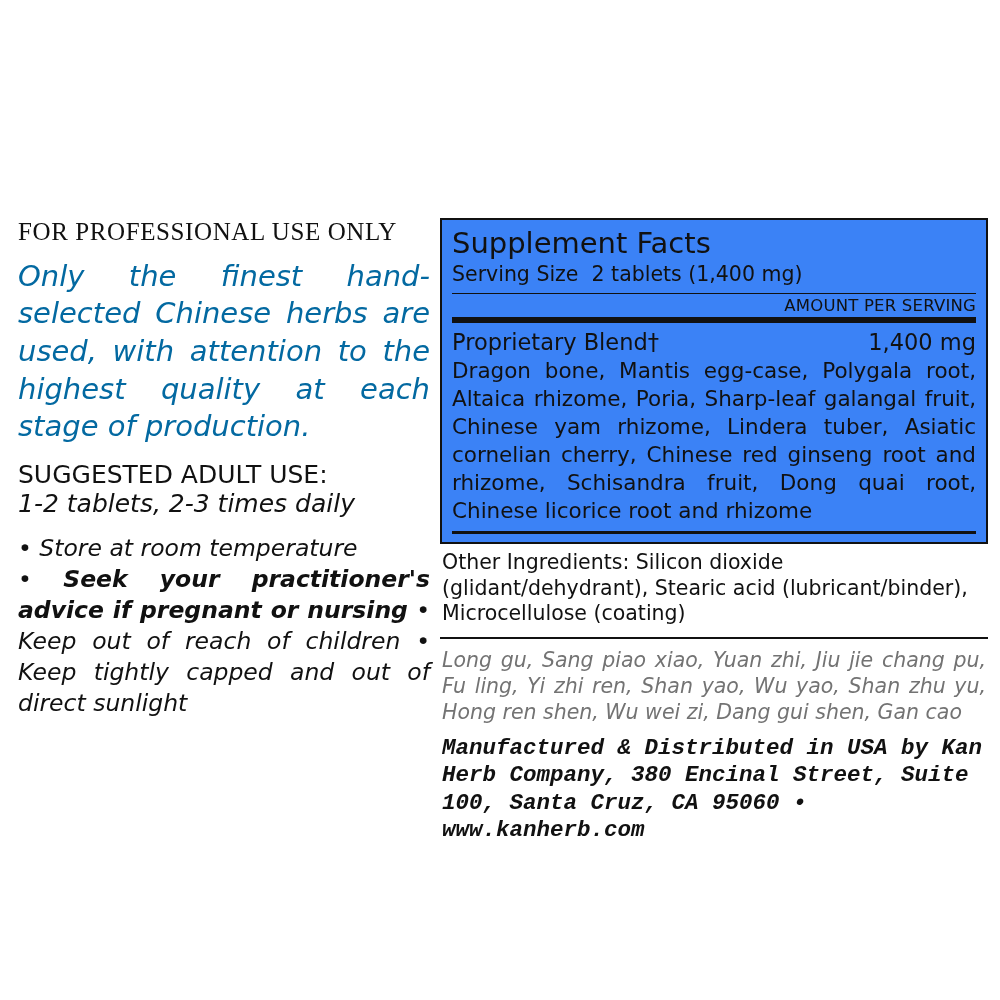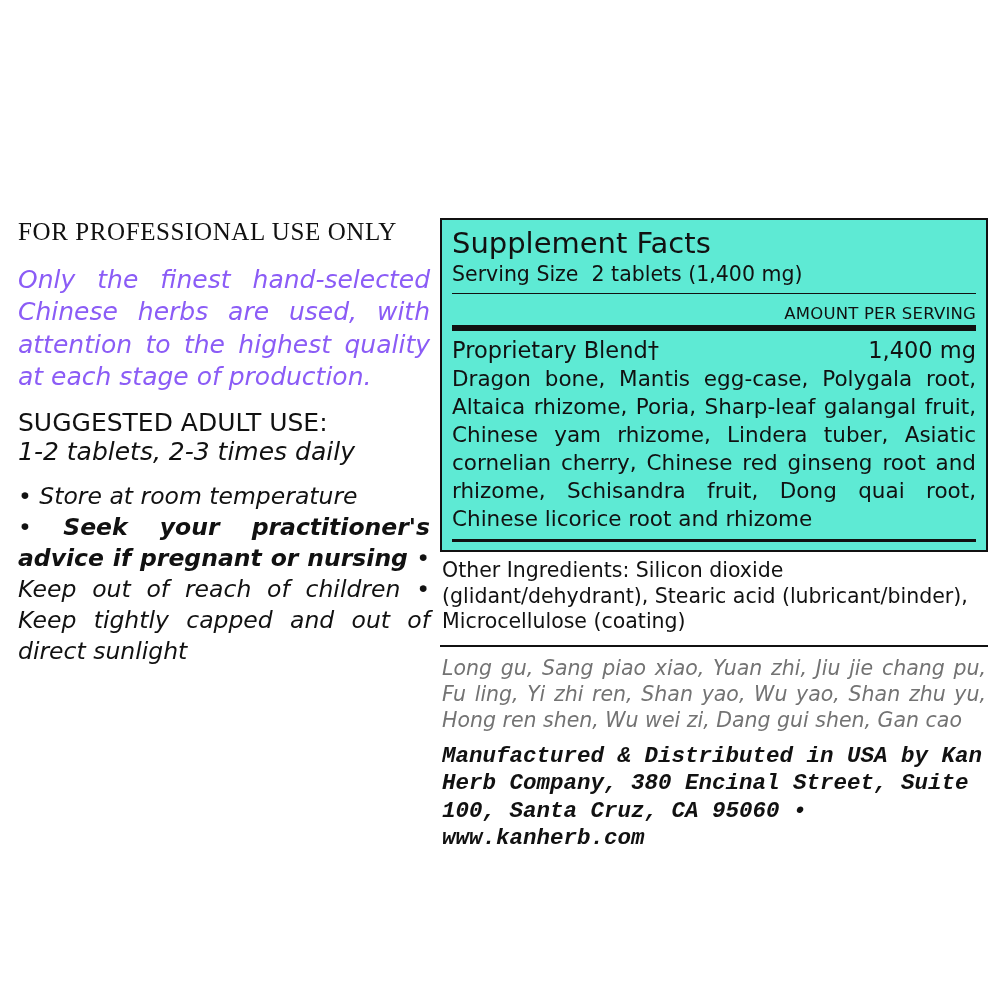--- a/index.html
+++ b/index.html
@@ -30,25 +30,25 @@
     font-family: "Liberation Serif", serif;
     font-size: 25px;
     letter-spacing: 0.6px;
     color: #111;
     margin: 0 0 6px 0;
     line-height: 1.1;
   }
   .intro {
     font-family: "DejaVu Sans", sans-serif;
     font-style: italic;
-    font-size: 25px;
+    font-size: 29px;
     line-height: 1.30;
     text-align: justify;
-    margin: 18px 0 14px 0;
-    color: #8b5cf6;
+    margin: 12px 0 14px 0;
+    color: #0369a1;
   }
   .suggested-heading {
     font-family: "DejaVu Sans", sans-serif;
     font-size: 25px;
     line-height: 1.18;
     margin: 0;
     color: #111;
   }
   .suggested-dose {
     font-family: "DejaVu Sans", sans-serif;
@@ -73,21 +73,21 @@
   
   .right-col {
     position: absolute;
     left: 440px;
     top: 218px;
     width: 548px;
   }
   .facts-box {
     border: 2px solid #111;
     padding: 6px 10px 8px 10px;
-    background: #5eead4;
+    background: #3b82f6;
   }
   .facts-title {
     font-family: "DejaVu Sans", sans-serif;
     font-size: 29px;
     line-height: 1.05;
     margin: 2px 0 4px 0;
     color: #111;
   }
   .serving-line {
     font-family: "DejaVu Sans", sans-serif;
@@ -106,21 +106,21 @@
   }
   .rule-mid {
     border-top: 3px solid #111;
     margin: 6px 0 0 0;
   }
   .amount-per-serving {
     font-family: "DejaVu Sans", sans-serif;
     font-size: 16.5px;
     text-align: right;
     color: #111;
-    margin: 10px 0 0 0;
+    margin: 2px 0 0 0;
     letter-spacing: 0.2px;
   }
   .blend-row {
     display: flex;
     justify-content: space-between;
     align-items: flex-end;
     font-family: "DejaVu Sans", sans-serif;
     font-size: 22.5px;
     margin-top: 6px;
     color: #111;

